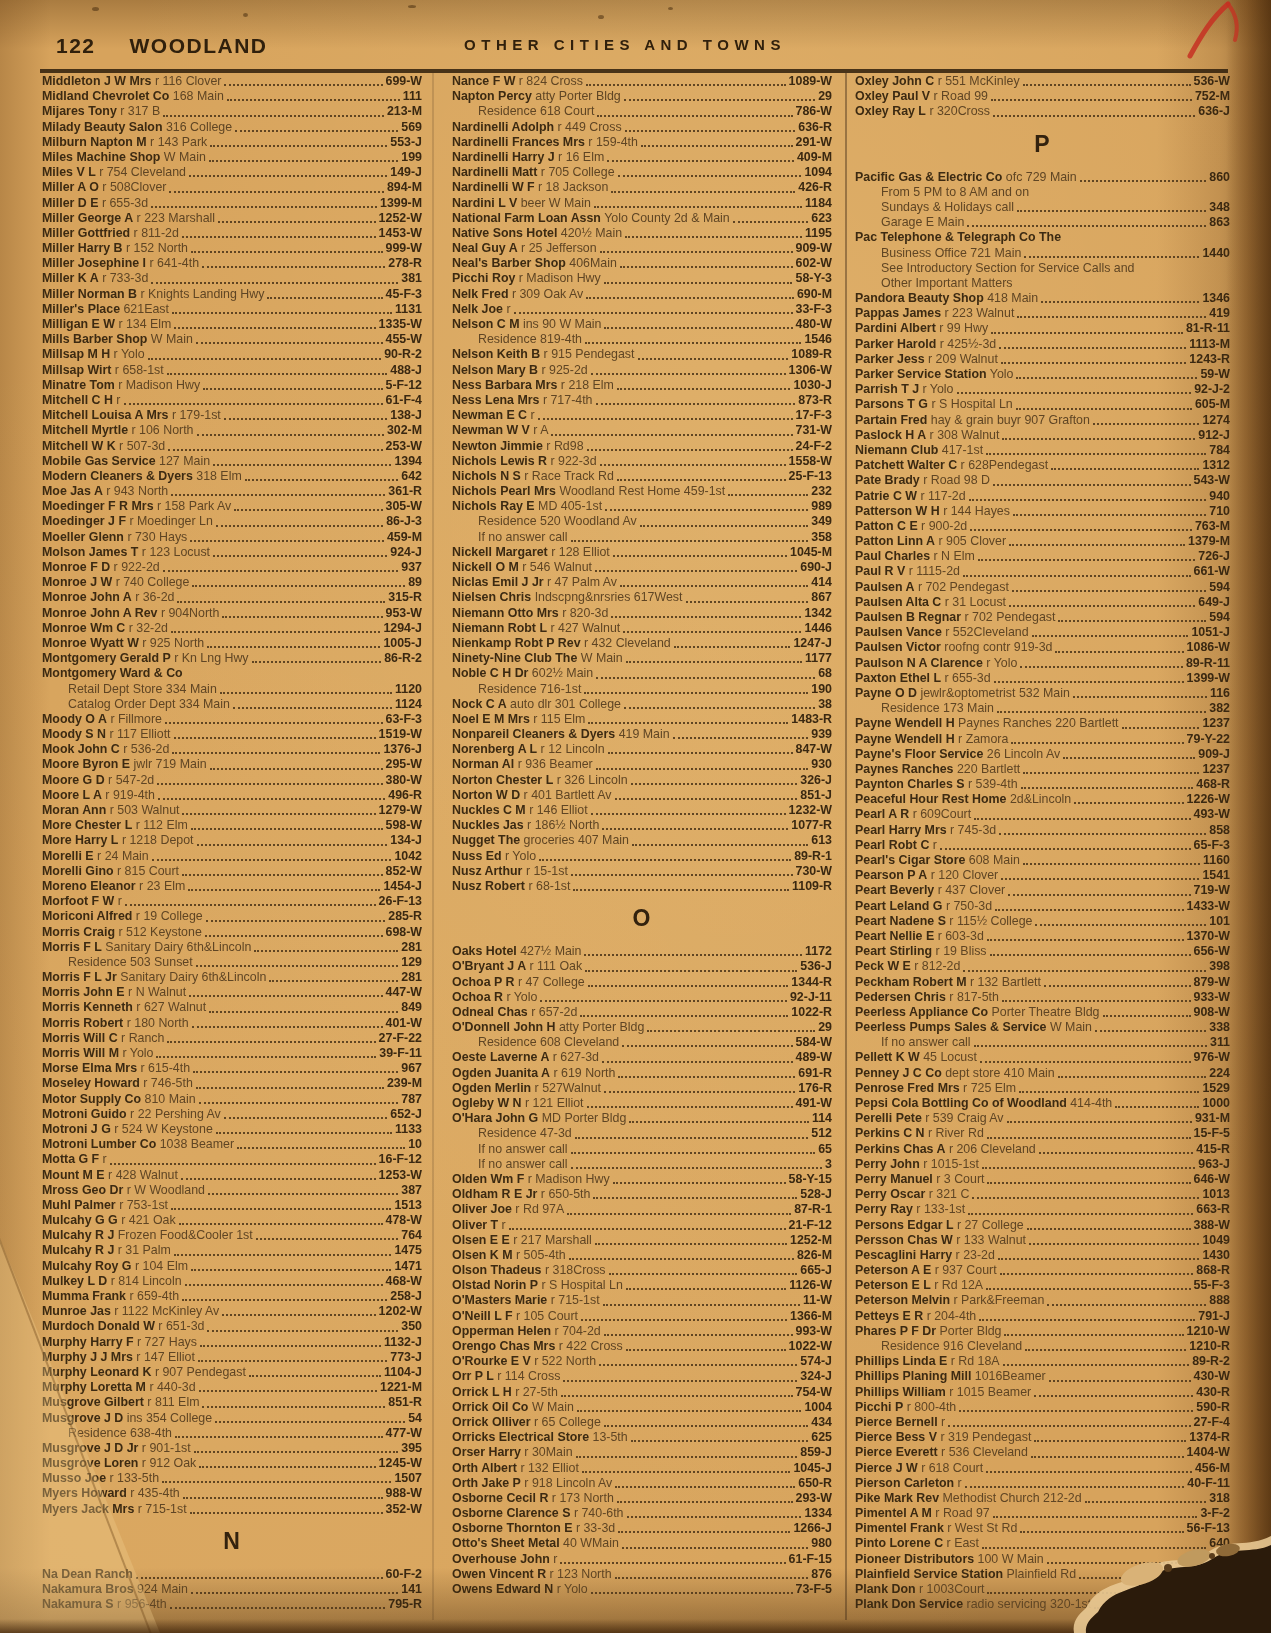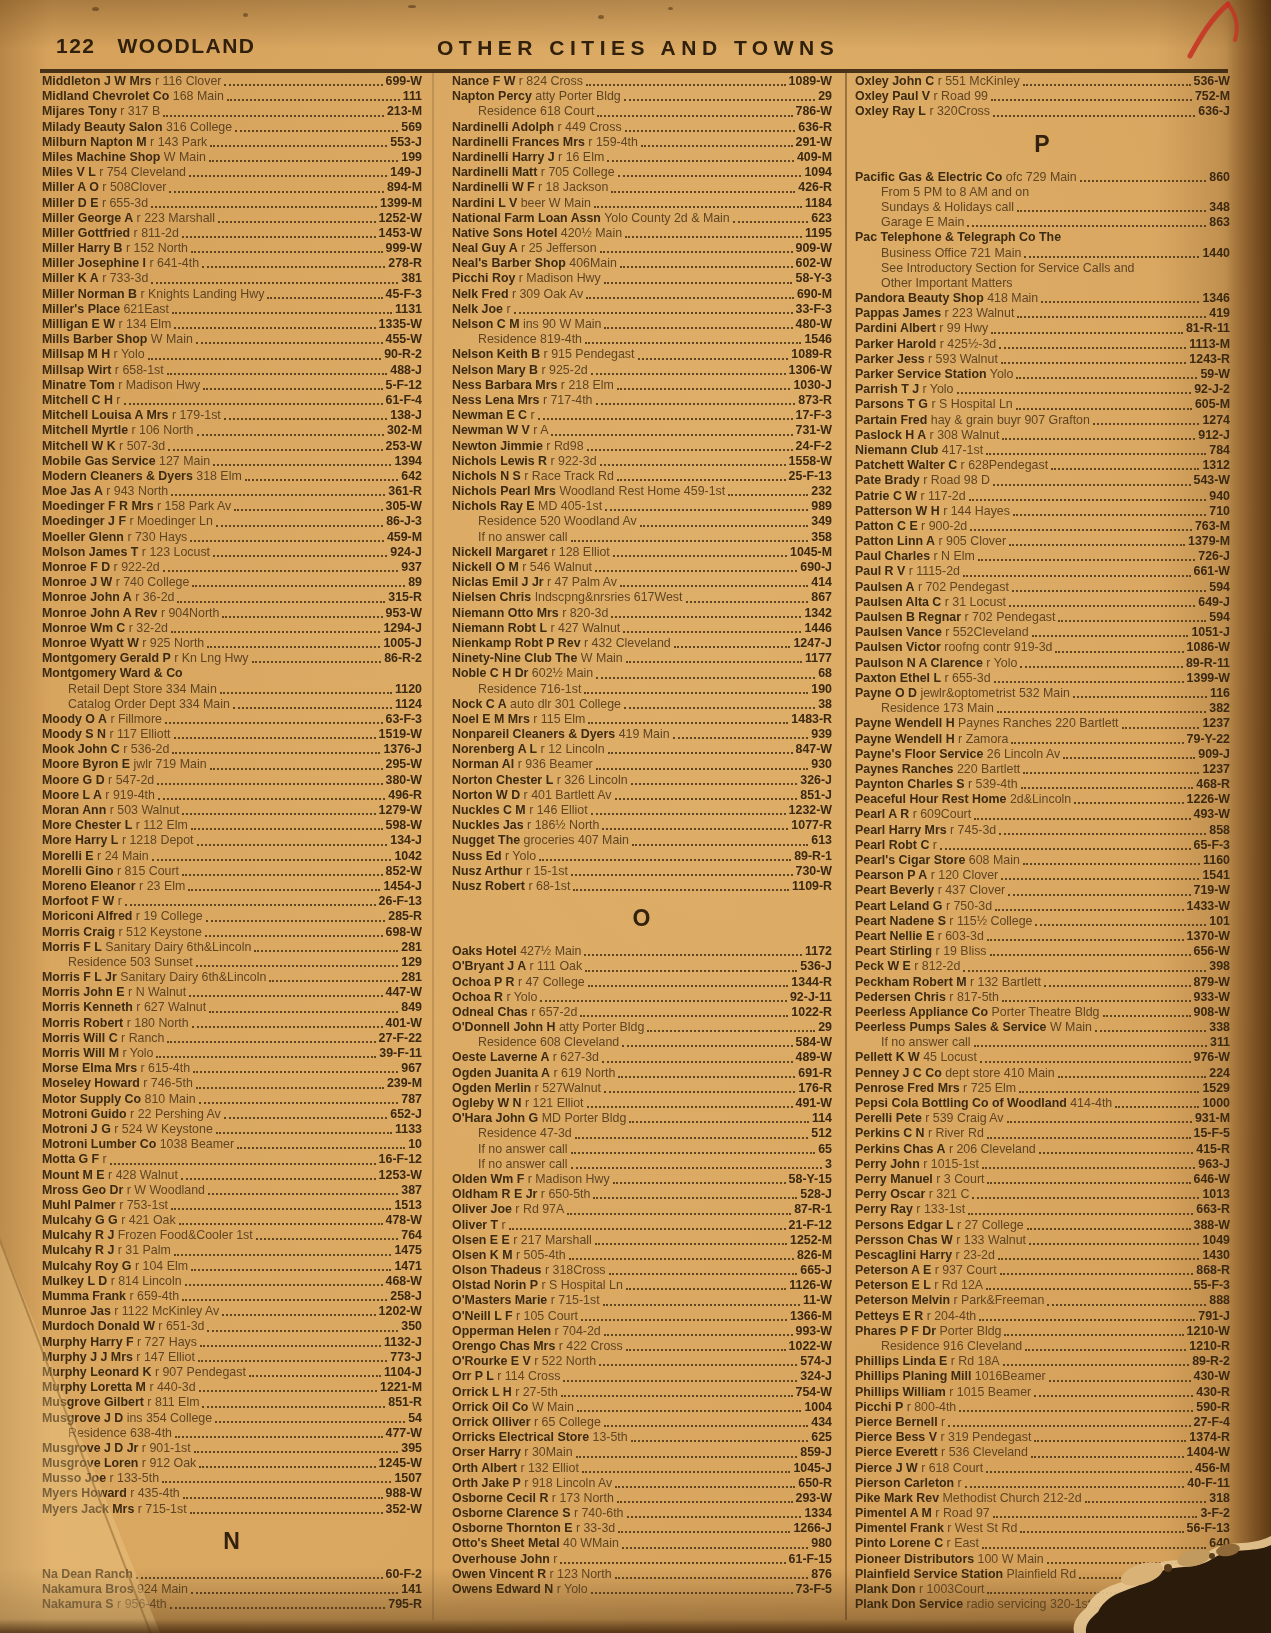--- a/index.html
+++ b/index.html
@@ -10,23 +10,23 @@
       radial-gradient(ellipse at 58% 30%, rgba(255,226,160,0.20), rgba(0,0,0,0) 65%),
       radial-gradient(ellipse at 20% 80%, rgba(255,220,150,0.10), rgba(0,0,0,0) 55%),
       linear-gradient(90deg, rgba(110,68,24,0.30) 0%, rgba(0,0,0,0) 4%),
       linear-gradient(270deg, rgba(84,49,14,0.55) 0%, rgba(120,75,28,0.25) 4%, rgba(0,0,0,0) 9%),
       linear-gradient(0deg, rgba(70,40,10,0.50) 0%, rgba(0,0,0,0) 4%),
       linear-gradient(180deg, rgba(95,60,20,0.38) 0%, rgba(0,0,0,0) 3%),
       #d7a35c;
   }
   .hdr-left{position:absolute;left:56px;top:34px;font-size:21px;font-weight:bold;
     color:#30200c;letter-spacing:1.5px;white-space:nowrap;}
-  .hdr-left .pgnum{margin-right:22px;}
+  .hdr-left .pgnum{margin-right:34px;}
   .hdr-center{position:absolute;left:437px;top:36px;width:376px;text-align:center;
-    font-size:21px;font-weight:bold;letter-spacing:5.5px;color:#30200c;white-space:nowrap;}
+    font-size:15px;font-weight:bold;letter-spacing:5.5px;color:#30200c;white-space:nowrap;}
   .main-rule{position:absolute;left:40px;top:69px;width:1188px;height:3.5px;
     background:#33220e;opacity:0.88;}
   .vrule{position:absolute;top:72px;height:1548px;width:2px;background:#46301a;}
   .vrule.v1{left:432px;opacity:0.18;}
   .vrule.v2{left:845px;opacity:0.45;}
 
   .column{position:absolute;top:74px;}
   #col1{left:42px;width:380px;}
   #col2{left:452px;width:380px;}
   #col3{left:855px;width:375px;}
@@ -1112,21 +1112,21 @@
         <span class="etext"><span class="ename">Pardini Albert</span><span class="edetail"> r 99 Hwy</span></span>
         <span class="dots"></span>
         <span class="enum">81-R-11</span>
       </div>
       <div class="entry">
         <span class="etext"><span class="ename">Parker Harold</span><span class="edetail"> r 425½-3d</span></span>
         <span class="dots"></span>
         <span class="enum">1113-M</span>
       </div>
       <div class="entry">
-        <span class="etext"><span class="ename">Parker Jess</span><span class="edetail"> r 593 Walnut</span></span>
+        <span class="etext"><span class="ename">Parker Jess</span><span class="edetail"> r 209 Walnut</span></span>
         <span class="dots"></span>
         <span class="enum">1243-R</span>
       </div>
       <div class="entry">
         <span class="etext"><span class="ename">Parker Service Station</span><span class="edetail"> Yolo</span></span>
         <span class="dots"></span>
         <span class="enum">59-W</span>
       </div>
       <div class="entry">
         <span class="etext"><span class="ename">Parrish T J</span><span class="edetail"> r Yolo</span></span>

